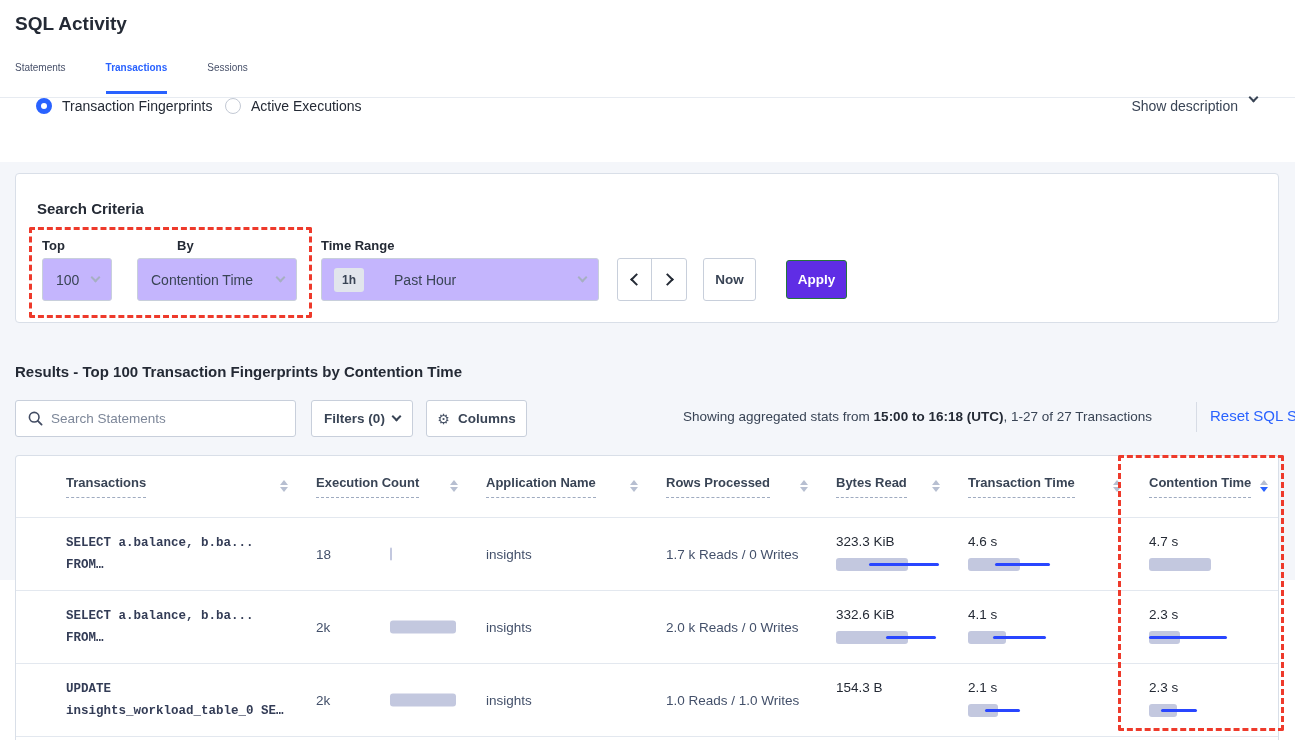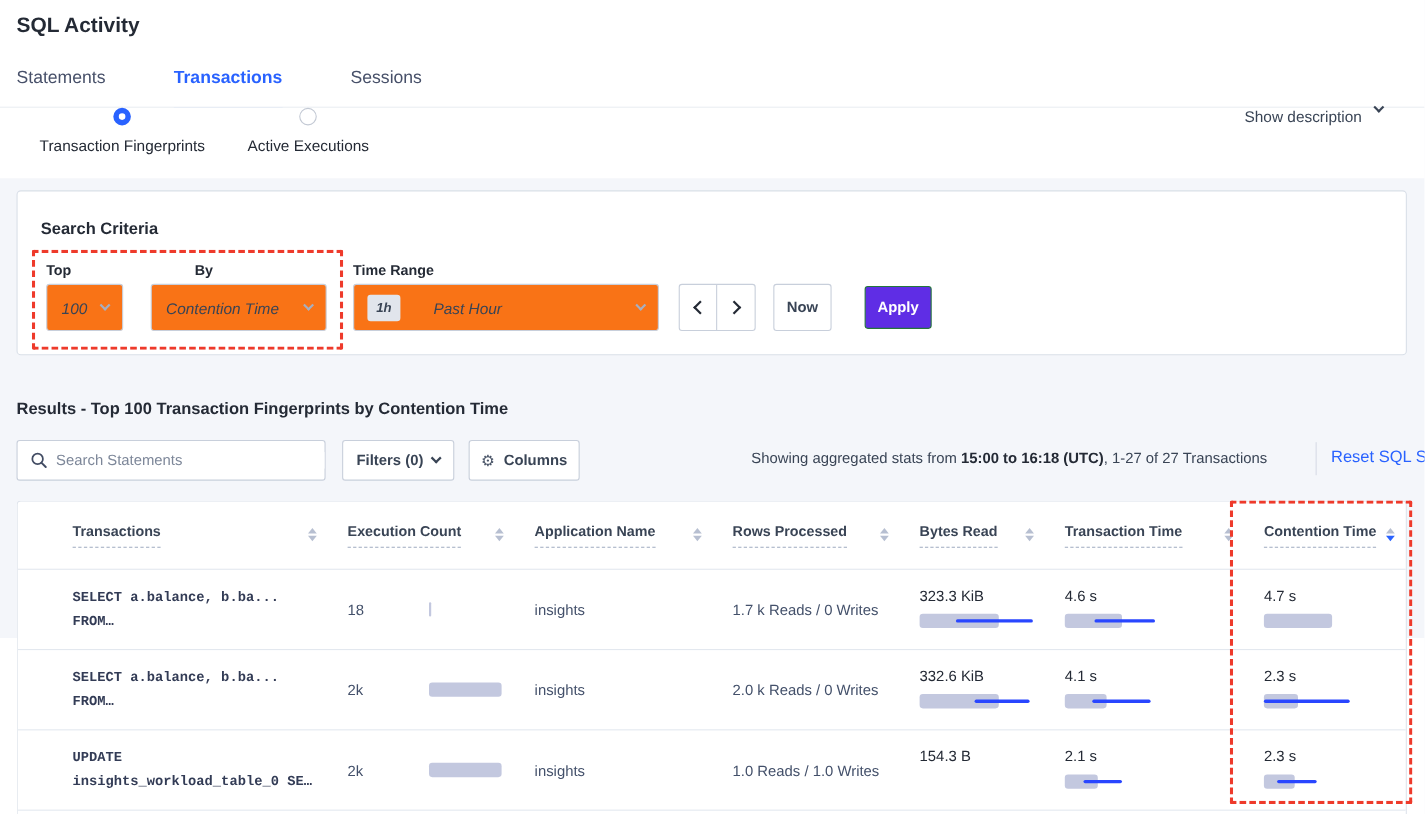--- a/index.html
+++ b/index.html
@@ -2,43 +2,43 @@
 <html><head>
 <meta charset="utf-8">
 <style>
   * { margin:0; padding:0; box-sizing:border-box; }
   html,body { width:1295px; height:740px; background:#fff; font-family:"Liberation Sans", sans-serif; color:#242a35; overflow:hidden; }
   .page { position:relative; width:1295px; height:580px; }
   .gray-bg { position:absolute; left:0; top:162px; right:0; bottom:0; background:#f4f6fa; }
 
   
   .page-title { position:absolute; left:15px; top:13px; font-size:19px; font-weight:700; color:#242a35; }
-  .tabs { position:absolute; left:15px; top:62px; display:flex; gap:62px; font-size:16px; color:#475069; }
+  .tabs { position:absolute; left:15px; top:62px; display:flex; gap:40px; font-size:10px; color:#475069; }
   .tab { cursor:pointer; padding-bottom:18px; }
   .tab.active { color:#2962ff; font-weight:700; border-bottom:3px solid #2962ff; }
   .tabs-rule { position:absolute; left:0; top:97px; width:1295px; height:1px; background:#e7ebf1; }
 
   
   .radio-bar { position:absolute; left:0; top:98px; width:1295px; height:64px; background:#fff; }
-  .radio-item { position:absolute; top:0; height:64px; display:flex; align-items:center; gap:10px; font-size:14px; color:#242a35; cursor:pointer;flex-direction:column; }
+  .radio-item { position:absolute; top:0; height:64px; display:flex; align-items:flex-start; gap:10px; font-size:14px; color:#242a35; cursor:pointer; }
   .radio-circle { width:16px; height:16px; border-radius:50%; }
   .radio-circle.on { border:5px solid #2962ff; background:#fff; }
   .radio-circle.off { border:1.5px solid #c3c9d4; background:#fff; }
   .show-desc { position:absolute; right:38px; top:0; height:64px; display:flex; align-items:flex-start; gap:12px; font-size:14px; color:#394455; cursor:pointer; }
 
   .chev { display:inline-block; width:7px; height:7px; border-right:2px solid #394455; border-bottom:2px solid #394455; transform:rotate(45deg); margin-top:-4px; }
   .chev.light { border-color:#a6afc2; }
 
   
   .card { position:absolute; background:#fff; border:1px solid #d9dfe8; border-radius:4px; }
   .sc-card { left:15px; top:173px; width:1264px; height:150px; }
   .sc-heading { position:absolute; left:21px; top:26px; font-size:15px; font-weight:700; color:#242a35; }
   .red-dash-1 { position:absolute; left:13px; top:53px; width:283px; height:91px; border:3px dashed #ee3a2b; border-radius:2px; pointer-events:none; }
   .field-label { position:absolute; font-size:13px; font-weight:700; color:#242a35; }
-  .select { position:absolute; height:43px; border:1px solid #c8cfdb; border-radius:3px; background:#f97316; display:flex; align-items:center; font-size:14px; color:#394455; cursor:pointer;font-style:italic; }
+  .select { position:absolute; height:43px; border:1px solid #c8cfdb; border-radius:3px; background:#c4b5fd; display:flex; align-items:center; font-size:14px; color:#394455; cursor:pointer; }
   .select .val { padding-left:13px; }
   .select .chev { position:absolute; right:12px; }
   .badge-1h { display:inline-block; background:#e1e5ec; border-radius:3px; font-size:12px; font-weight:700; color:#394455; padding:5px 8px; margin-left:12px; margin-right:30px; }
   .arrow-group { position:absolute; left:601px; top:84px; width:70px; height:43px; border:1px solid #c8cfdb; border-radius:3px; display:flex; background:#fff; }
   .arrow-btn { width:50%; display:flex; align-items:center; justify-content:center; cursor:pointer; }
   .arrow-btn:first-child { border-right:1px solid #c8cfdb; }
   .arr { width:9px; height:9px; border-right:2.5px solid #242a35; border-bottom:2.5px solid #242a35; }
   .arr.left { transform:rotate(135deg); margin-left:4px; }
   .arr.right { transform:rotate(-45deg); margin-right:4px; }
   .now-btn { position:absolute; left:687px; top:84px; width:53px; height:43px; border:1px solid #c8cfdb; border-radius:3px; background:#fff; font-size:13.5px; font-weight:700; color:#394455; display:flex; align-items:center; justify-content:center; cursor:pointer; }

